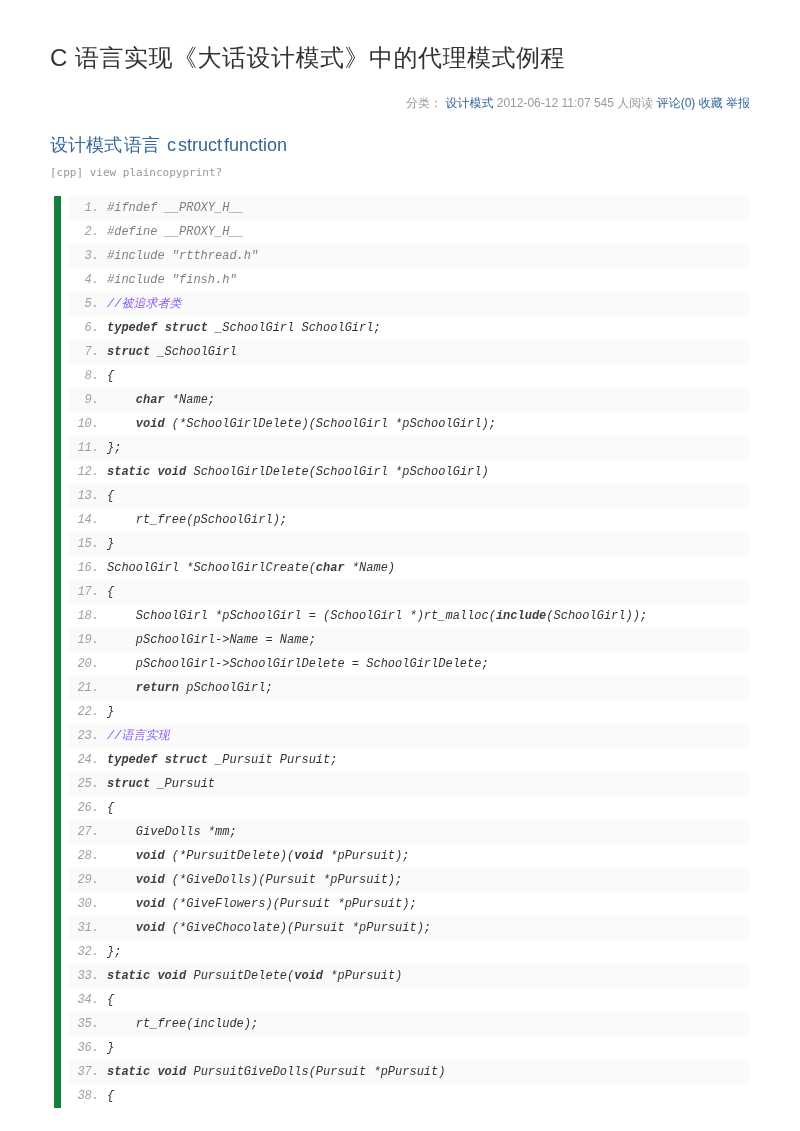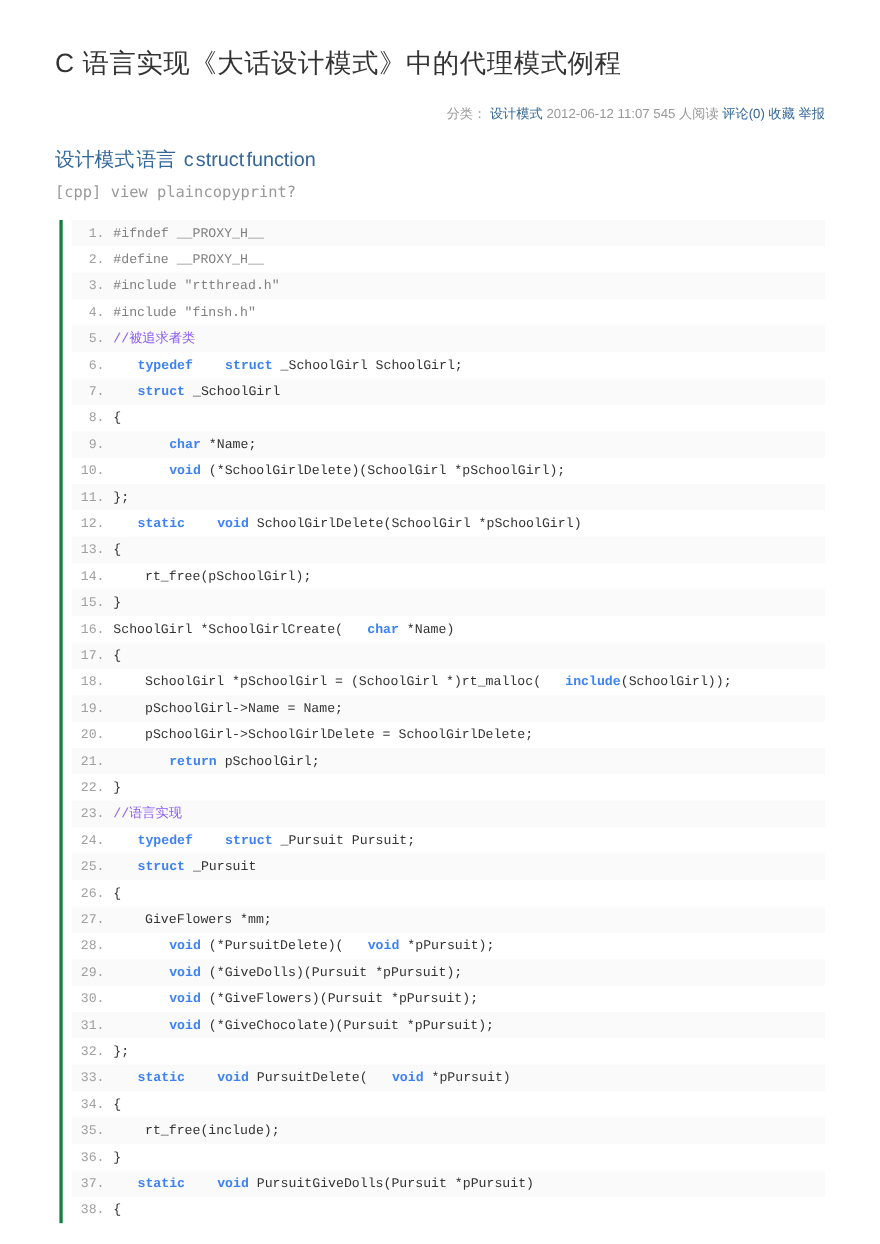--- a/index.html
+++ b/index.html
@@ -23,27 +23,28 @@
     text-align: right;
     font-size: 12px;
     color: #999;
     margin-bottom: 8px;
   }
   .meta-line a { color: #336699; text-decoration: none; }
   .meta-line .gray { color: #999; }
   .tags-line { font-size: 18px; margin-bottom: 6px; margin-top: 20px; }
   .tags-line a { color: #336699; text-decoration: none; margin-right: 2px; }
   .toolbar {
-    font-size: 14px; color: #999; margin-bottom: 14px;
+    font-size: 11px; color: #999; margin-bottom: 14px;
     font-family: Consolas, Monaco, monospace;
   }
   .toolbar a { color: #999; text-decoration: none; }
   .code-wrap {
-    border-left: 3px solid #15803d;
+    border-left: 7px solid #15803d;
     margin-left: 4px;
+    font-style: italic;
   }
   .code-list {
     list-style: none;
     padding: 0 0 0 8px;
     margin: 0;
     counter-reset: ln;
     font-family: Consolas, Monaco, "Courier New", monospace;
     font-size: 12px;
   }
   .code-list li {
@@ -56,21 +57,21 @@
   .code-list li::before {
     content: counter(ln) ".";
     display: inline-block;
     width: 30px;
     text-align: right;
     color: #a0a0a0;
     margin-right: 8px;
     font-size: 12px;
   }
   .code-list li:nth-child(odd){ background:#fafafa; }
-  .kw  { color: #3b82f6; font-weight: bold; margin-left: 22px; }
+  .kw  { color: #404040; font-weight: bold; }
   .cmt { color: #8b5cf6; }
   .pre { color: #808080; }
 </style>
 </head>
 <body>
 
 <h1>C 语言实现《大话设计模式》中的代理模式例程</h1>
 
 <div class="meta-line">
   <span class="gray">分类：</span>
@@ -114,21 +115,21 @@
       <li>{</li>
       <li>    SchoolGirl *pSchoolGirl = (SchoolGirl *)rt_malloc(<span class="kw">include</span>(SchoolGirl));</li>
       <li>    pSchoolGirl-&gt;Name = Name;</li>
       <li>    pSchoolGirl-&gt;SchoolGirlDelete = SchoolGirlDelete;</li>
       <li>    <span class="kw">return</span> pSchoolGirl;</li>
       <li>}</li>
       <li><span class="cmt">//语言实现</span></li>
       <li><span class="kw">typedef</span> <span class="kw">struct</span> _Pursuit Pursuit;</li>
       <li><span class="kw">struct</span> _Pursuit</li>
       <li>{</li>
-      <li>    GiveFlowers *mm;</li>
+      <li>    GiveDolls *mm;</li>
       <li>    <span class="kw">void</span> (*PursuitDelete)(<span class="kw">void</span> *pPursuit);</li>
       <li>    <span class="kw">void</span> (*GiveDolls)(Pursuit *pPursuit);</li>
       <li>    <span class="kw">void</span> (*GiveFlowers)(Pursuit *pPursuit);</li>
       <li>    <span class="kw">void</span> (*GiveChocolate)(Pursuit *pPursuit);</li>
       <li>};</li>
       <li><span class="kw">static</span> <span class="kw">void</span> PursuitDelete(<span class="kw">void</span> *pPursuit)</li>
       <li>{</li>
       <li>    rt_free(include);</li>
       <li>}</li>
       <li><span class="kw">static</span> <span class="kw">void</span> PursuitGiveDolls(Pursuit *pPursuit)</li>

